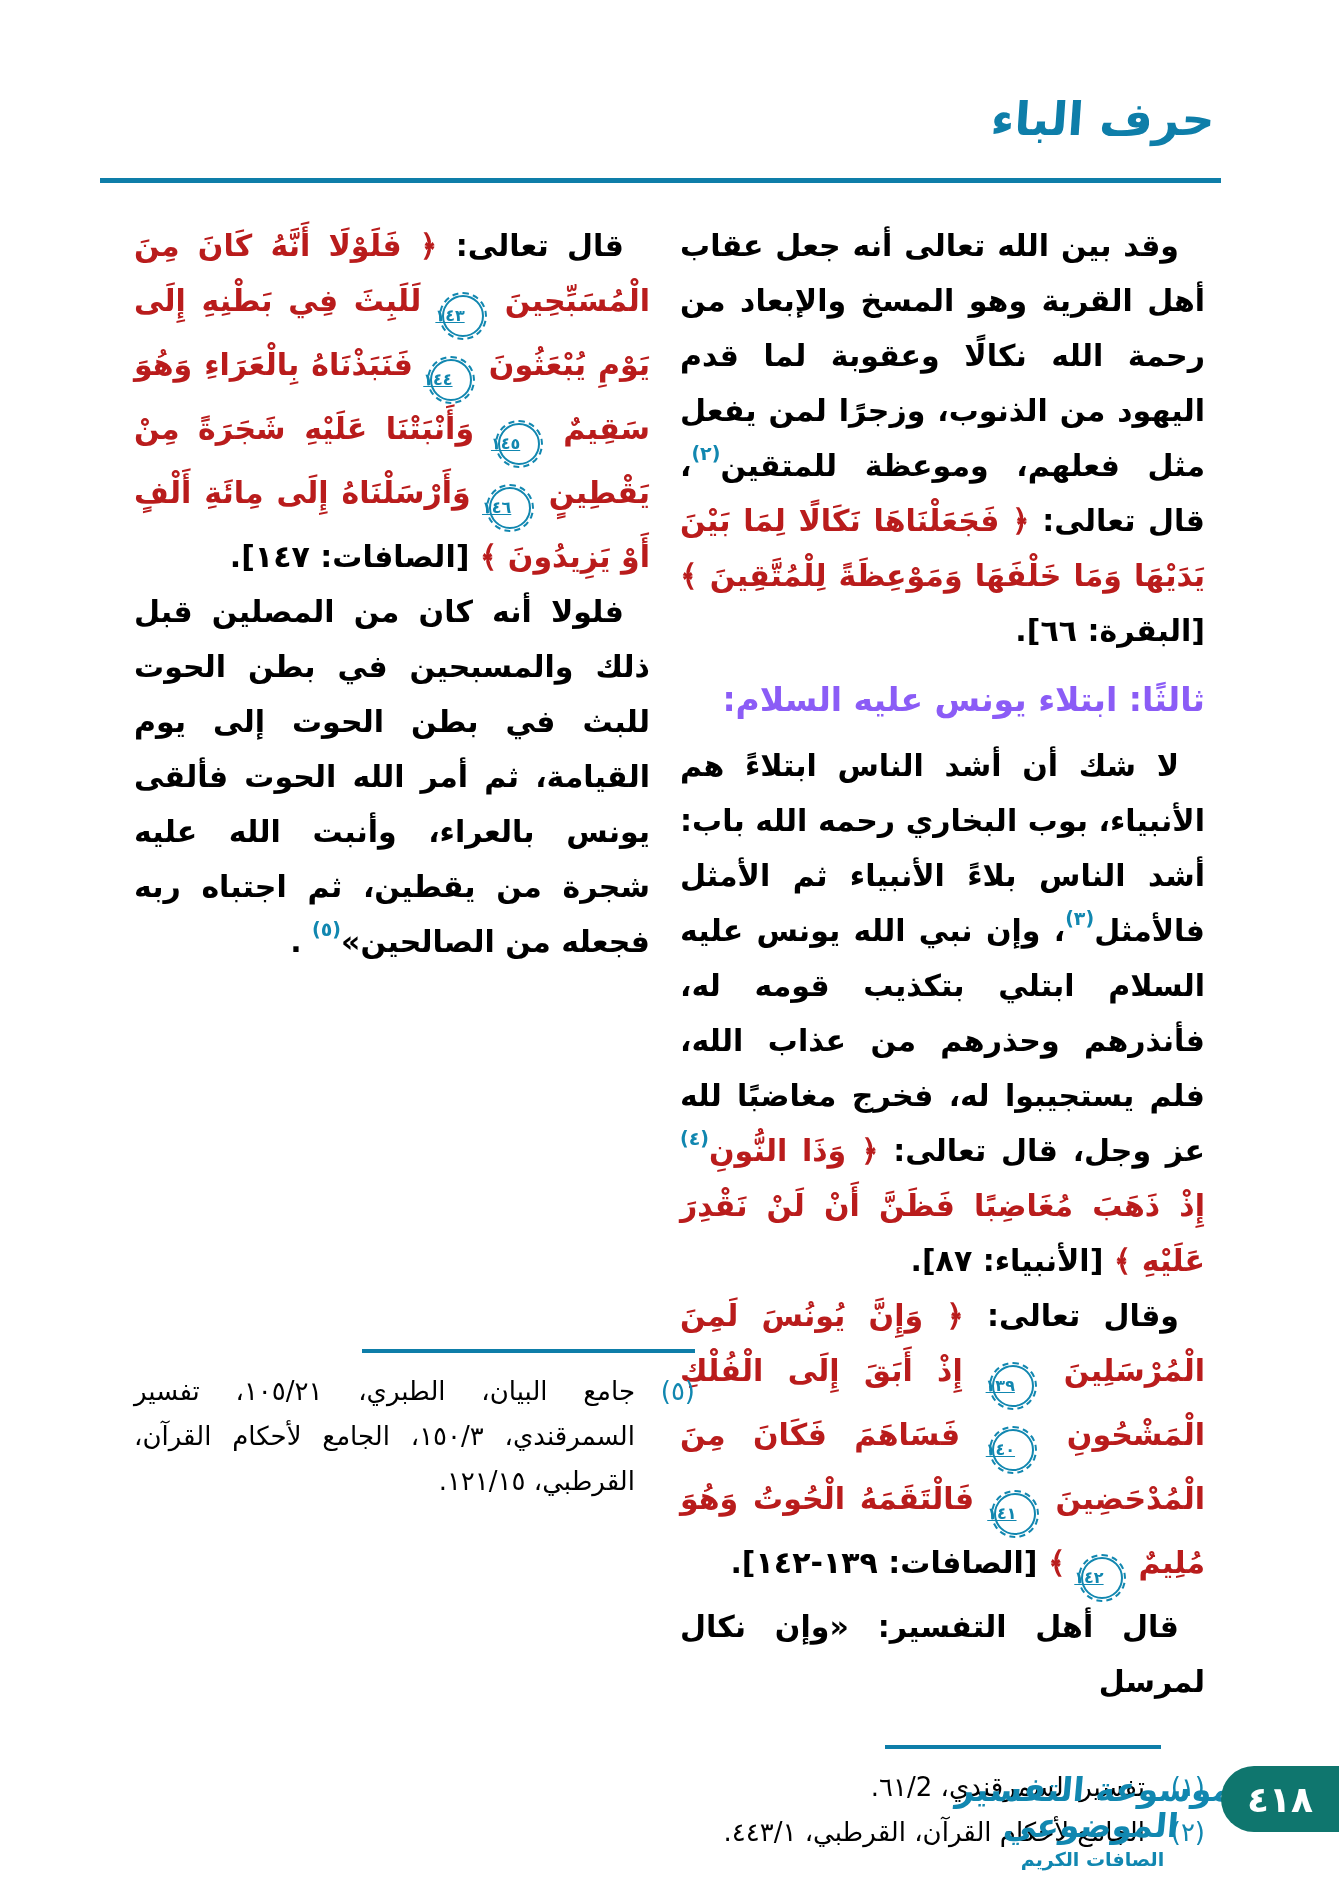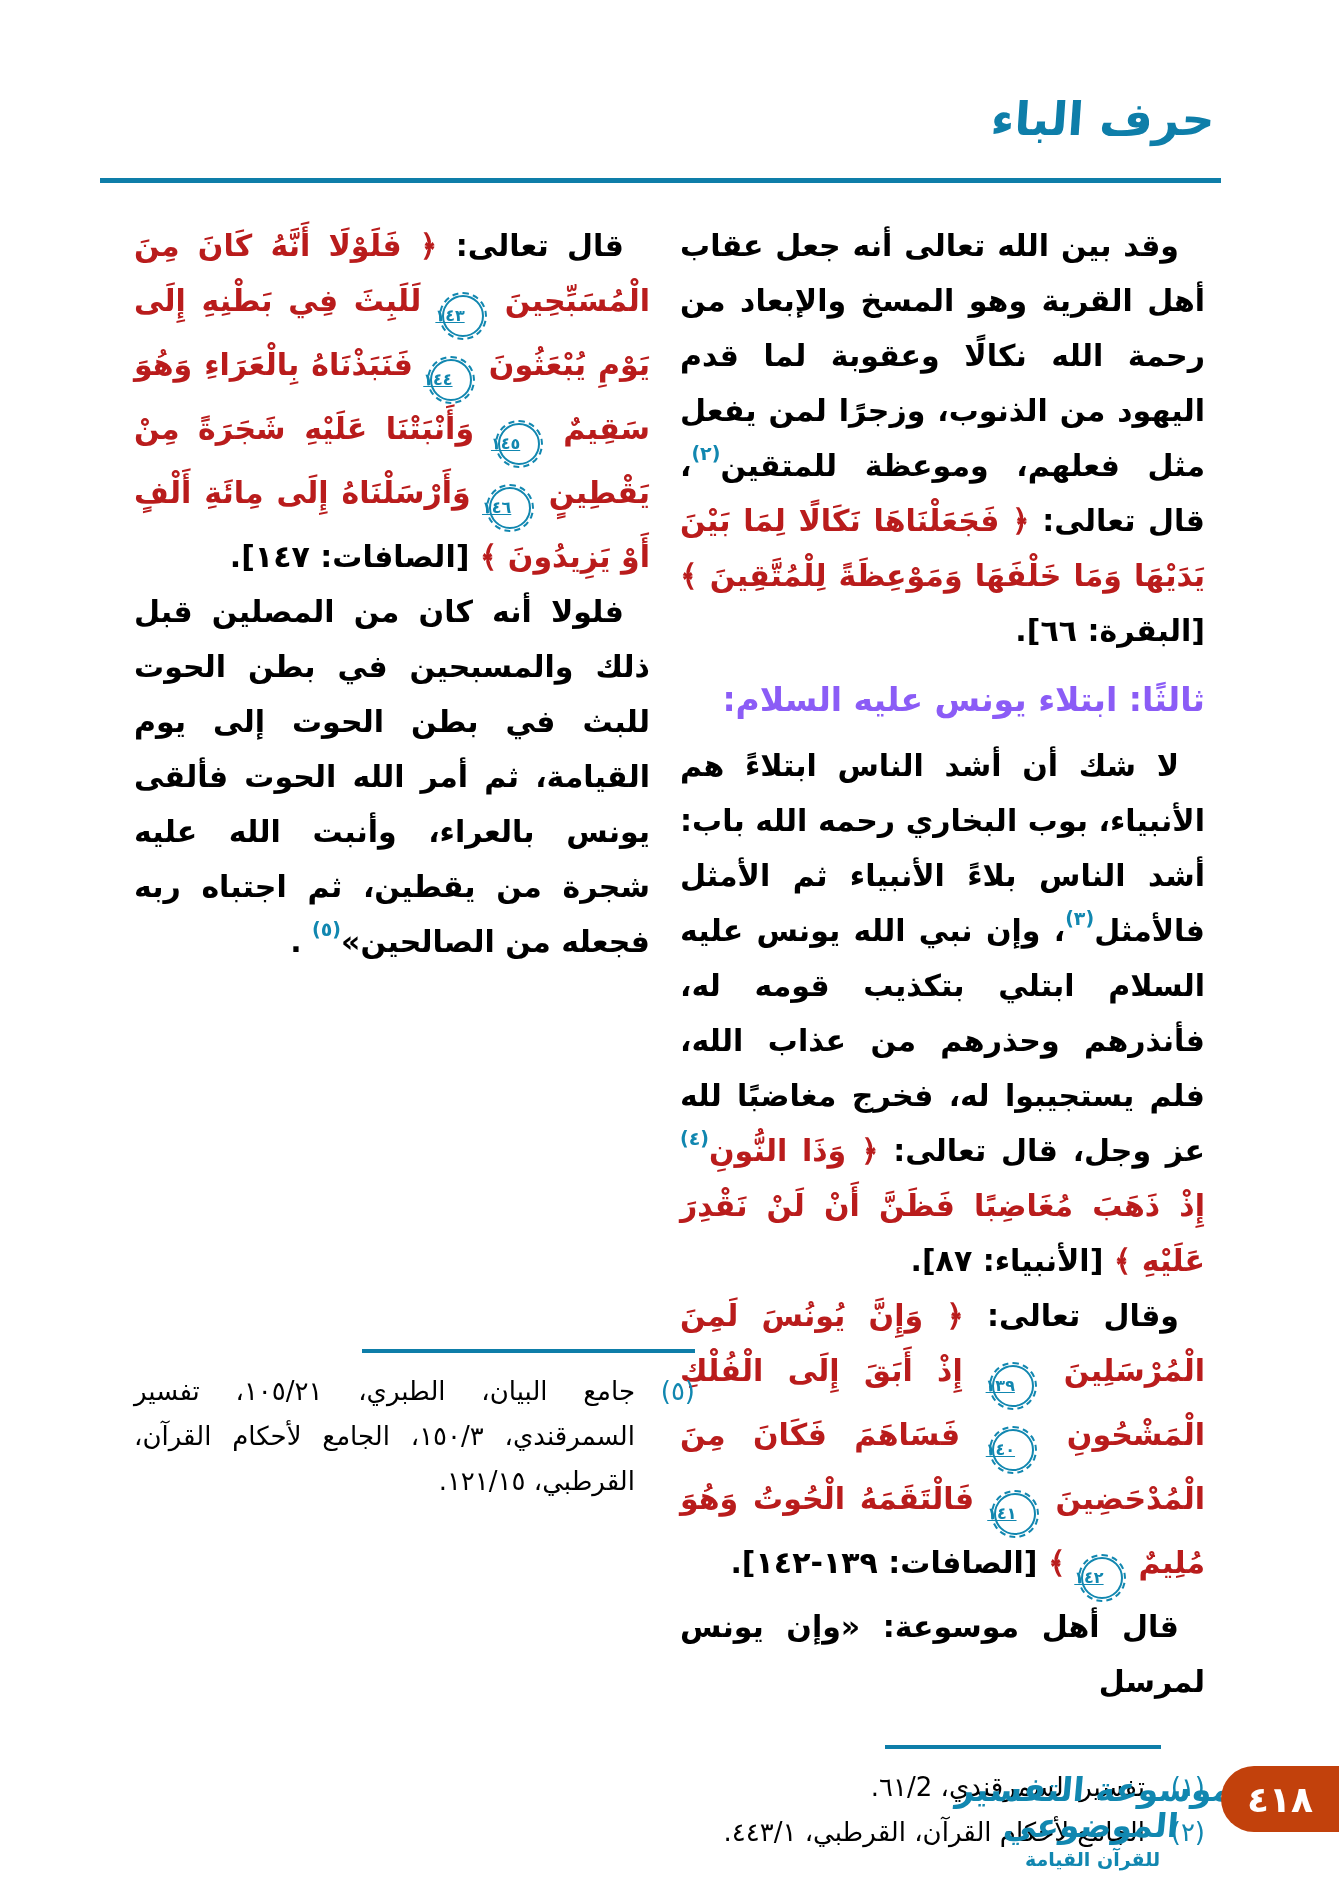--- a/index.html
+++ b/index.html
@@ -144,21 +144,21 @@
     font-weight: 700;
     margin-top: 4px;
     letter-spacing: -1px;
   }
   .page-badge {
     position: absolute;
     top: 1766px;
     right: 0;
     width: 118px;
     height: 66px;
-    background: #c2410c;
+    background: #0f766e;
     border-radius: 33px 0 0 33px;
     color: #ffffff;
     font-size: 36px;
     font-weight: 700;
     display: flex;
     align-items: center;
     justify-content: center;
   }
 </style>
 </head>
@@ -170,21 +170,21 @@
 
   <div class="header-rule"></div>
 
   <div class="columns">
     <section class="col col-right">
       <div>
           <p class="body-par indent"><span>وقد بين الله تعالى أنه جعل عقاب أهل القرية وهو المسخ والإبعاد من رحمة الله نكالًا وعقوبة لما قدم اليهود من الذنوب، وزجرًا لمن يفعل مثل فعلهم، وموعظة للمتقين</span><sup class="fn-ref">(٢)</sup><span>، قال تعالى: </span><span class="quran">﴿ فَجَعَلْنَاهَا نَكَالًا لِمَا بَيْنَ يَدَيْهَا وَمَا خَلْفَهَا وَمَوْعِظَةً لِلْمُتَّقِينَ ﴾</span><span> [البقرة: ٦٦].</span></p>
           <h2 class="sec-heading">ثالثًا: ابتلاء يونس عليه السلام:</h2>
           <p class="body-par indent"><span>لا شك أن أشد الناس ابتلاءً هم الأنبياء، بوب البخاري رحمه الله باب: أشد الناس بلاءً الأنبياء ثم الأمثل فالأمثل</span><sup class="fn-ref">(٣)</sup><span>، وإن نبي الله يونس عليه السلام ابتلي بتكذيب قومه له، فأنذرهم وحذرهم من عذاب الله، فلم يستجيبوا له، فخرج مغاضبًا لله عز وجل، قال تعالى: </span><span class="quran">﴿ وَذَا النُّونِ</span><sup class="fn-ref">(٤)</sup><span class="quran"> إِذْ ذَهَبَ مُغَاضِبًا فَظَنَّ أَنْ لَنْ نَقْدِرَ عَلَيْهِ ﴾</span><span> [الأنبياء: ٨٧].</span></p>
           <p class="body-par indent"><span>وقال تعالى: </span><span class="quran">﴿ وَإِنَّ يُونُسَ لَمِنَ الْمُرْسَلِينَ </span><span class="ayah-num">١٣٩</span><span class="quran"> إِذْ أَبَقَ إِلَى الْفُلْكِ الْمَشْحُونِ </span><span class="ayah-num">١٤٠</span><span class="quran"> فَسَاهَمَ فَكَانَ مِنَ الْمُدْحَضِينَ </span><span class="ayah-num">١٤١</span><span class="quran"> فَالْتَقَمَهُ الْحُوتُ وَهُوَ مُلِيمٌ </span><span class="ayah-num">١٤٢</span><span class="quran"> ﴾</span><span> [الصافات: ١٣٩-١٤٢].</span></p>
-          <p class="body-par indent"><span>قال أهل موسوعة: «وإن يونس لمرسل</span></p>
+          <p class="body-par indent"><span>قال أهل التفسير: «وإن نكال لمرسل</span></p>
         </div>
       <div class="footnotes">
         <div class="fn-rule"></div>
         <div>
             <div class="fn-item"><span class="fn-num">(١)</span><span class="">تفسير السمرقندي، ٦١/2.</span></div>
             <div class="fn-item"><span class="fn-num">(٢)</span><span class="">الجامع لأحكام القرآن، القرطبي، ٤٤٣/١.</span></div>
           </div>
       </div>
     </section>
 
@@ -197,18 +197,18 @@
         <div class="fn-rule"></div>
         <div>
             <div class="fn-item"><span class="fn-num">(٥)</span><span class="">جامع البيان، الطبري، ١٠٥/٢١، تفسير السمرقندي، ١٥٠/٣، الجامع لأحكام القرآن، القرطبي، ١٢١/١٥.</span></div>
           </div>
       </div>
     </section>
   </div>
 
   <div class="publisher-logo">
     <div class="logo-line1">موسوعة التفسير الموضوعي</div>
-    <div class="logo-line2">للقرآن القيامة</div>
+    <div class="logo-line2">الصافات الكريم</div>
   </div>
 
   <div class="page-badge">٤١٨</div>
 
 </div>
 
 </body></html>

